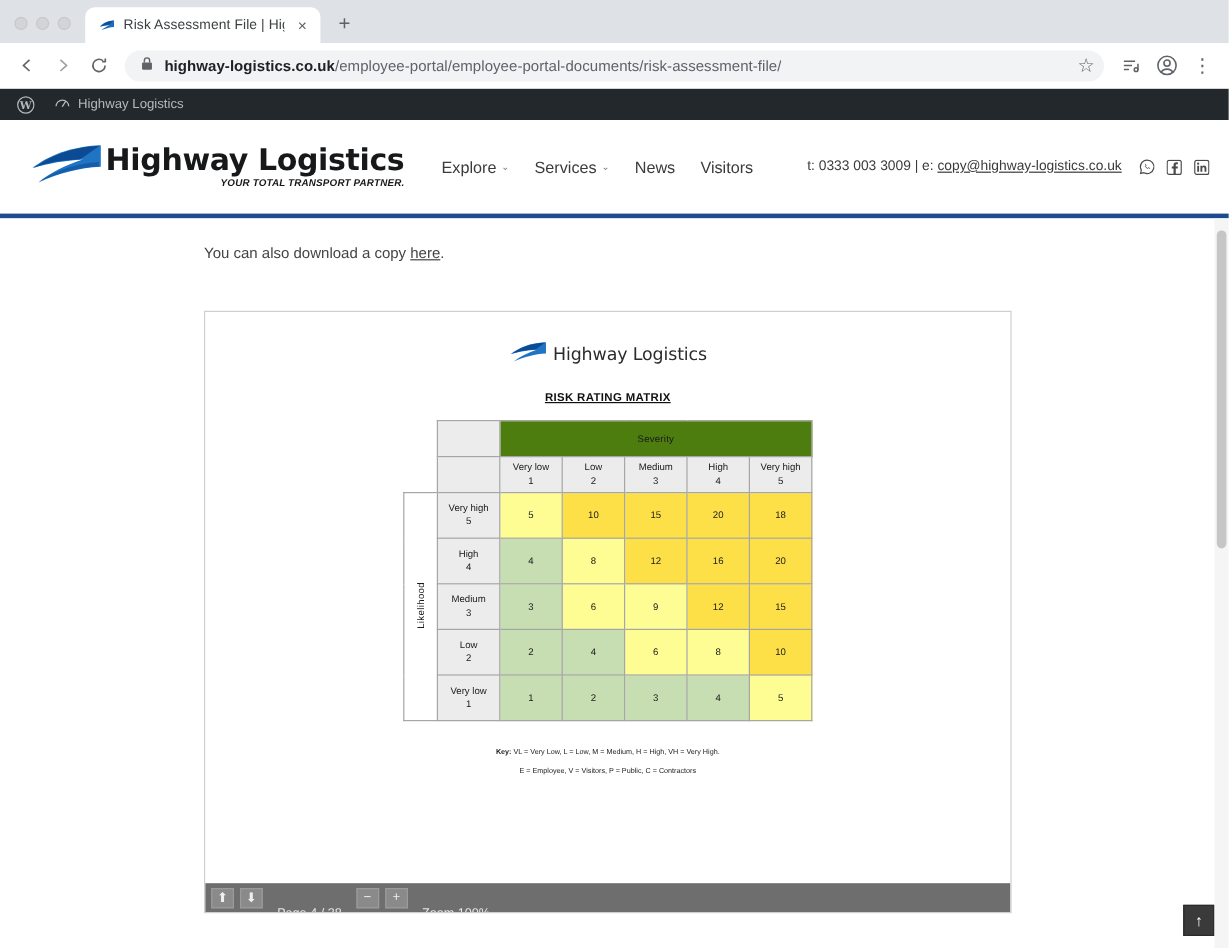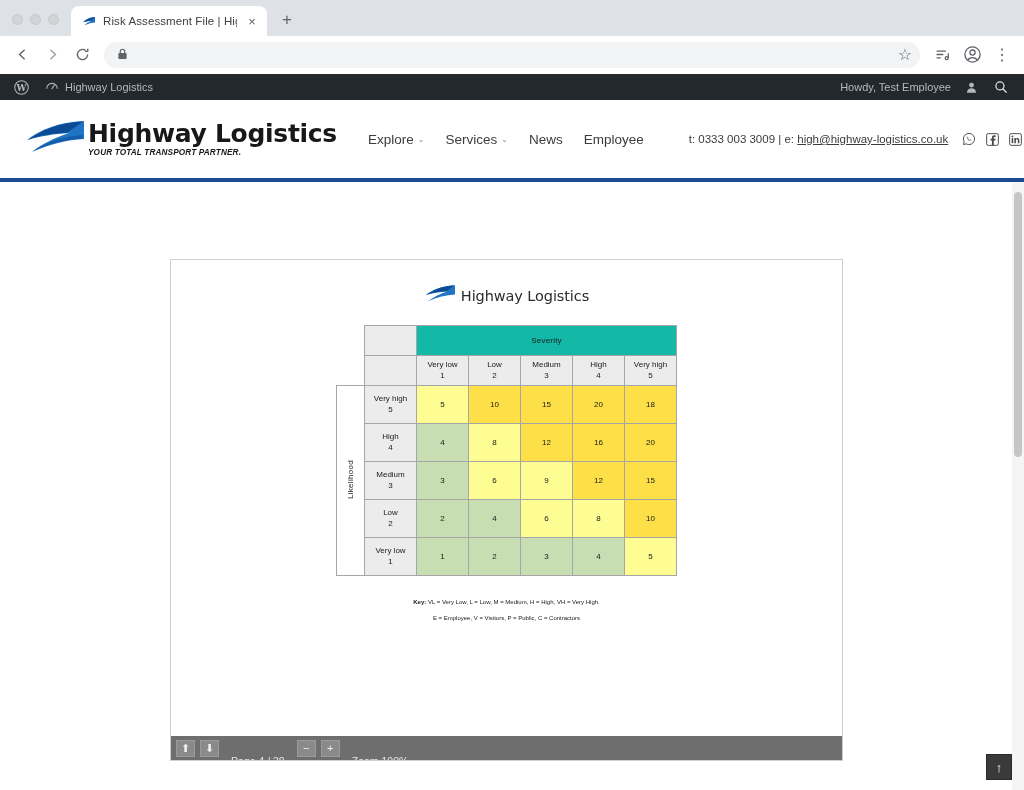--- a/index.html
+++ b/index.html
@@ -68,21 +68,21 @@
   
   .site-header {
     height: 78px; background: #fff; display: flex; align-items: center;
     padding: 0 18px 0 24px; gap: 0;
   }
   .logo { display: flex; align-items: center; gap: 0; flex: none; }
   .logo-text { display: flex; flex-direction: column; line-height: 1; margin-left: 2px;}
   .logo-main { font-size: 25px; font-weight: 700; color: #16181a; letter-spacing: -.3px; font-family: "DejaVu Sans", sans-serif; }
   .logo-sub {
     font-size: 8.2px; font-weight: 700; font-style: italic; color: #16181a;
-    letter-spacing: .15px; margin-top: 3px; 
+    letter-spacing: .15px; margin-top: 3px; text-align: right;
   }
   .mainnav { display: flex; align-items: flex-start; gap: 21px; margin-left: 31px; }
   .navlink { font-size: 13.5px; color: #3b3b3b; display: flex; align-items: center; gap: 4px; }
   .caret { font-size: 8px; color: #8a8a8a; }
 
   .contact { margin-left: 45px; font-size: 11.5px; color: #3b3b3b; white-space: nowrap; }
   .contact a { color: #3b3b3b; text-decoration: underline; }
   .socials { display: flex; align-items: center; gap: 9px; margin-left: 14px; }
   .soc { width: 14px; height: 14px; display: flex; align-items: center; justify-content: center; color: #4a4a4a; }
   .portal-btn {
@@ -120,21 +120,21 @@
     border: 1px solid #a6a6a6; font-size: 8px; color: #1a1a1a;
     text-align: center; vertical-align: middle; font-weight: 400;
   }
   .cell-corner { width: 28px; border: none !important; background: #fff; }
   .cell-lik {
     width: 28px; background: #fff; border: 1px solid #a6a6a6;
     font-size: 8.5px; font-weight: 700; color: #1a1a1a;
   }
   .lik-rot { writing-mode: vertical-rl; transform: rotate(180deg); white-space: nowrap; display: inline-block; letter-spacing: .3px;}
   .sev-head {
-    background: #14b8a6; font-size: 9px; font-weight: 700; color: #1a1a1a;
+    background: #4d7c0f; font-size: 9px; font-weight: 700; color: #1a1a1a;
     height: 22px; letter-spacing: .2px;
   }
   .hdr-blank { background: #ececec; width: 52px; height: 30px; }
   .sev-col { background: #ececec; width: 52px; height: 30px; line-height: 1.35; }
   .row-lbl { background: #ececec; width: 52px; height: 38px; line-height: 1.35; }
   .val { height: 38px; width: 52px; font-size: 9.5px; font-weight: 700; }
   .g { background: #c7ddb2; }
   .y { background: #fdfd93; }
   .o { background: #fde047; }
 
@@ -208,20 +208,21 @@
       </svg>
     </div>
 
     <div class="omnibox">
       <span>
         <svg width="11" height="12" viewBox="0 0 12 13">
           <rect x="1.5" y="5.4" width="9" height="6.6" rx="1.1" fill="#5f6368"></rect>
           <path d="M3.6 5.4 V3.7 A2.4 2.4 0 0 1 8.4 3.7 V5.4" fill="none" stroke="#5f6368" stroke-width="1.3"></path>
         </svg>
       </span>
+      <span class="omni-url"><b>highway-logistics.co.uk</b><span>/employee-portal/employee-portal-documents/risk-assessment-file/</span></span>
       <span class="omni-star">☆</span>
     </div>
 
     <div class="tb-btn">
       <svg width="17" height="17" viewBox="0 0 20 20" stroke="#5f6368" stroke-width="1.5" fill="none">
         <path d="M3 6h11M3 10h8M3 14h5"></path>
           <circle cx="15" cy="14.2" r="1.8"></circle>
           <path d="M16.8 14.2V8.4"></path>
       </svg>
     </div>
@@ -246,35 +247,20 @@
       <div class="ab-item">
         <span>
           <svg width="14" height="14" viewBox="0 0 16 16" fill="none" stroke="#b4b9be" stroke-width="1.2">
             <path d="M2 11 A6 6 0 0 1 14 11"></path>
               <path d="M8 11 L11 6.5" stroke-linecap="round"></path>
           </svg>
         </span>
         <span>Highway Logistics</span>
       </div>
     </div>
-    <div class="ab-right">
-      <span class="ab-howdy">Howdy, Test Employee</span>
-      <span class="ab-item">
-        <svg width="13" height="13" viewBox="0 0 16 16" fill="#b4b9be">
-          <circle cx="8" cy="5" r="3"></circle>
-            <path d="M2.4 14.5 A5.6 5.6 0 0 1 13.6 14.5 Z"></path>
-        </svg>
-      </span>
-      <span class="ab-item">
-        <svg width="14" height="14" viewBox="0 0 16 16" fill="none" stroke="#e5e5e5" stroke-width="1.4">
-          <circle cx="6.8" cy="6.8" r="4.6"></circle>
-            <path d="M10.3 10.3 L14 14" stroke-linecap="round"></path>
-        </svg>
-      </span>
-    </div>
   </div>
 
   <div class="site-header">
     <div class="logo">
       <span>
         <svg width="62" height="44" viewBox="0 0 62 44">
           <path d="M60 6 C34 7 16 15 3 25 C18 21 29 19 45 18 C30 23 18 29 8 37 C26 29 42 25 60 24 Z" fill="#1f74c4"></path>
           <path d="M59 6.4 C33 8 17 15.6 4 25 C16 20.4 27 18.6 43 17.8 Z" fill="#0c4b94"></path>
           <path d="M8.4 36.6 C24.6 28.8 40.6 24.8 58.4 23.8 L58.4 20 C40 21.4 24 26 8.4 36.6 Z" fill="#0c4b94" opacity="0.55"></path>
         </svg>
@@ -288,25 +274,25 @@
     <div class="mainnav">
       <span class="navlink">
         <span>Explore</span>
         <span class="caret">⌄</span>
       </span>
       <span class="navlink">
         <span>Services</span>
         <span class="caret">⌄</span>
       </span>
       <span class="navlink">News</span>
-      <span class="navlink">Employee</span>
+      <span class="navlink">Visitors</span>
     </div>
 
     <div class="contact">
-      <span>t: </span><span>0333 003 3009</span><span> | e: </span><a href="#">high@highway-logistics.co.uk</a>
+      <span>t: </span><span>0333 003 3009</span><span> | e: </span><a href="#">copy@highway-logistics.co.uk</a>
     </div>
 
     <div class="socials">
       <span class="soc">
         <svg width="14" height="14" viewBox="0 0 16 16" fill="none" stroke="#4a4a4a" stroke-width="1.1">
           <path d="M8 1.6 A6.4 6.4 0 0 0 2.4 11.2 L1.7 14.3 L4.9 13.6 A6.4 6.4 0 1 0 8 1.6 Z"></path>
           <path d="M5.9 5.3 c.5 0 .7 1.1 .9 1.5 .1 .3 -.4 .6 -.5 .8 .4 .9 1.2 1.6 2 1.9 .2 -.2 .5 -.7 .8 -.6 .4 .2 1.5 .5 1.5 .9" stroke-width="0.95"></path>
         </svg>
       </span>
       <span class="soc">
@@ -324,34 +310,38 @@
         </svg>
       </span>
     </div>
 
     <div class="portal-btn">Employee Portal</div>
   </div>
   <div class="blue-rule"></div>
 
   <div class="page">
 
+    <div class="download-line">
+      <span>You can also download a copy </span><a href="#">here</a><span>.</span>
+    </div>
 
     <div class="pdf-frame">
       <div class="pdf-page">
 
         <div class="pdf-logo">
           <span>
             <svg width="32" height="23" viewBox="0 0 62 44">
               <path d="M60 6 C34 7 16 15 3 25 C18 21 29 19 45 18 C30 23 18 29 8 37 C26 29 42 25 60 24 Z" fill="#1f74c4"></path>
               <path d="M59 6.4 C33 8 17 15.6 4 25 C16 20.4 27 18.6 43 17.8 Z" fill="#0c4b94"></path>
             </svg>
           </span>
           <span class="pdf-logo-text">Highway Logistics</span>
         </div>
 
+        <div class="pdf-title">RISK RATING MATRIX</div>
 
         <div class="matrix-wrap">
           <table class="matrix">
             <tbody>
                 <tr>
               <td class="cell-corner" rowspan="2"></td>
               <td class="hdr-blank"></td>
               <td class="sev-head" colspan="5">Severity</td>
             </tr>
             <tr>

